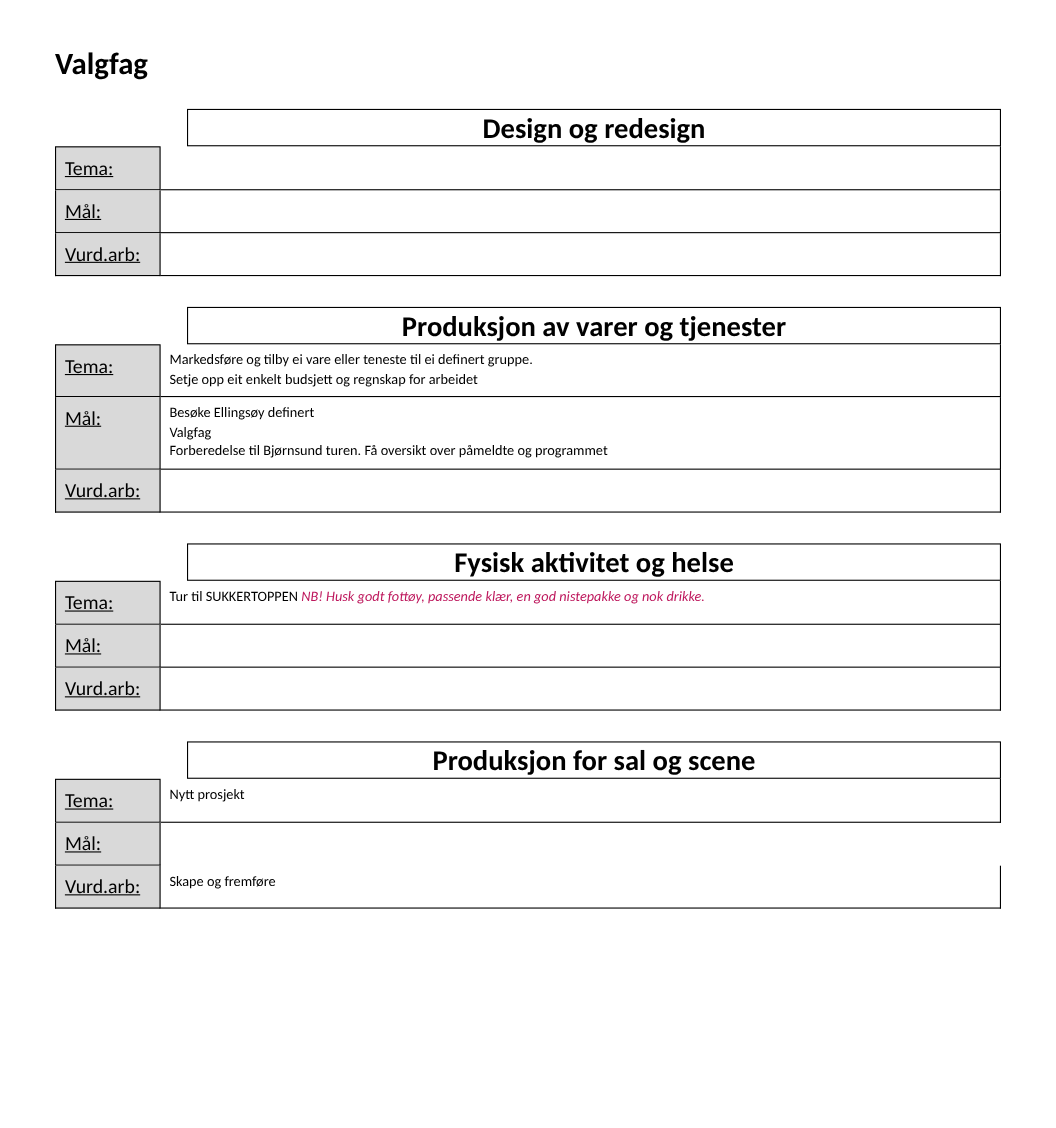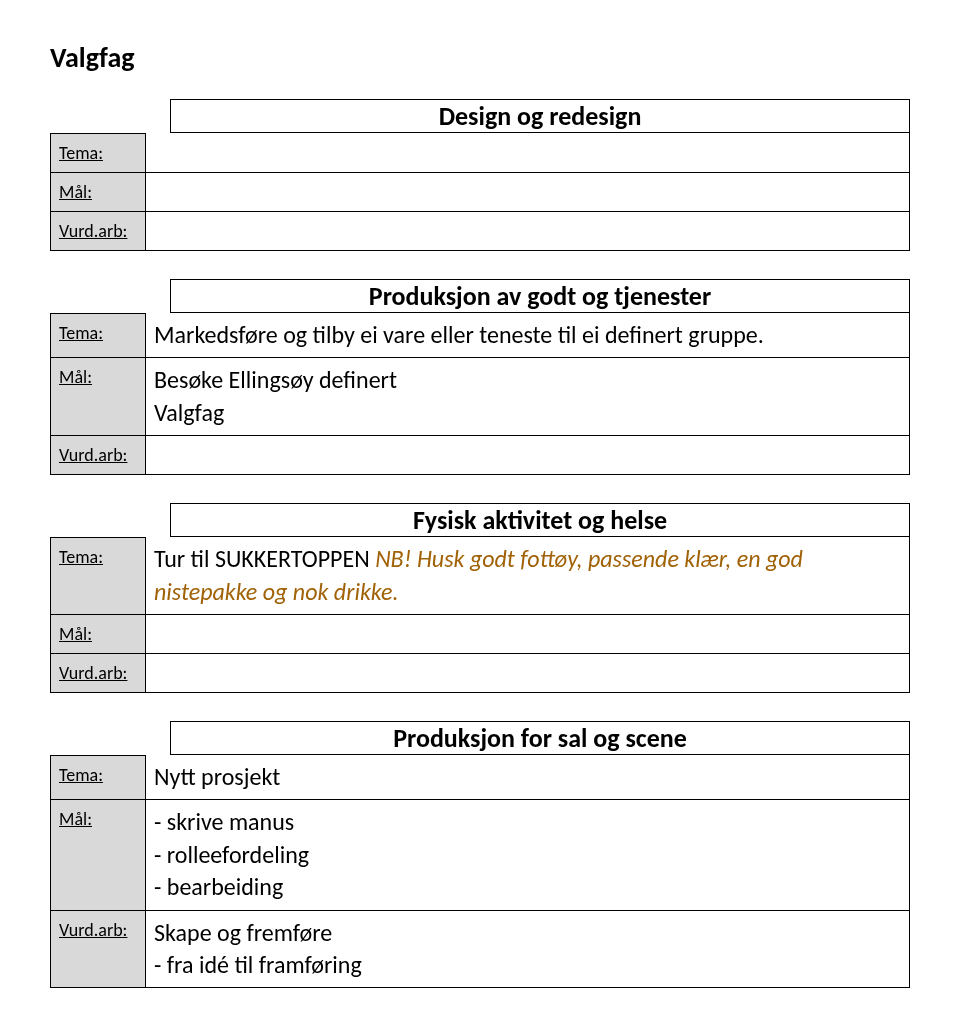--- a/index.html
+++ b/index.html
@@ -32,27 +32,27 @@
     font-size: 18px;
     box-sizing: border-box;
     text-decoration: underline;
   }
   .value-cell {
     flex: 1;
     border: 1px solid #000;
     border-top: none;
     border-left: none;
     padding: 6px 8px;
-    font-size: 24px;
+    font-size: 13px;
     line-height: 1.35;
     box-sizing: border-box;
     min-height: 32px;
   }
   .value-cell .line { display: block; }
-  .italic { font-style: italic; color: #a16207; }
+  .italic { font-style: italic; color: #be185d; }
   
   .full-heading {
     border: 1px solid #000;
     padding: 0 8px;
     font-size: 26px;
     font-weight: bold;
     text-align: center;
   }
   
 </style>
@@ -80,33 +80,35 @@
   </div>
   <div class="row">
     <div class="label-cell" data-name="section-0-label-vurd">Vurd.arb:</div>
     <div class="value-cell" data-name="section-0-vurd"></div>
   </div>
 </div>
 
 <div class="section" data-name="section-1">
   <div class="row">
     <div style="width:120px"></div>
-    <div class="full-heading" style="flex:1" data-name="section-1-heading">Produksjon av godt og tjenester</div>
+    <div class="full-heading" style="flex:1" data-name="section-1-heading">Produksjon av varer og tjenester</div>
   </div>
   <div class="row">
     <div class="label-cell" style="border-top:1px solid #000" data-name="section-1-label-tema">Tema:</div>
     <div class="value-cell" style="border-top:none" data-name="section-1-tema">
       <span class="line" data-name="section-1-tema-line-0">Markedsføre og tilby ei vare eller teneste til ei definert gruppe.</span>
+      <span class="line" data-name="section-1-tema-line-1">Setje opp eit enkelt budsjett og regnskap for arbeidet</span>
     </div>
   </div>
   <div class="row">
     <div class="label-cell" data-name="section-1-label-mal">Mål:</div>
     <div class="value-cell" data-name="section-1-mal">
       <span class="line" data-name="section-1-mal-line-0">Besøke Ellingsøy definert</span>
       <span class="line" data-name="section-1-mal-line-1">Valgfag</span>
+      <span class="line" data-name="section-1-mal-line-2">Forberedelse til Bjørnsund turen. Få oversikt over påmeldte og programmet</span>
     </div>
   </div>
   <div class="row">
     <div class="label-cell" data-name="section-1-label-vurd">Vurd.arb:</div>
     <div class="value-cell" data-name="section-1-vurd"></div>
   </div>
 </div>
 
 <div class="section" data-name="section-2">
   <div class="row">
@@ -133,26 +135,20 @@
   <div class="row">
     <div style="width:120px"></div>
     <div class="full-heading" style="flex:1" data-name="section-3-heading">Produksjon for sal og scene</div>
   </div>
   <div class="row">
     <div class="label-cell" style="border-top:1px solid #000" data-name="section-3-label-tema">Tema:</div>
     <div class="value-cell" style="border-top:none" data-name="section-3-tema"> Nytt prosjekt</div>
   </div>
   <div class="row">
     <div class="label-cell" data-name="section-3-label-mal">Mål:</div>
-    <div class="value-cell" data-name="section-3-mal">
-      <span class="line" data-name="section-3-mal-line-0">- skrive manus</span>
-      <span class="line" data-name="section-3-mal-line-1">- rolleefordeling</span>
-      <span class="line" data-name="section-3-mal-line-2">- bearbeiding</span>
-    </div>
   </div>
   <div class="row">
     <div class="label-cell" data-name="section-3-label-vurd">Vurd.arb:</div>
     <div class="value-cell" data-name="section-3-vurd">
       <span class="line" data-name="section-3-vurd-line-0">Skape og fremføre</span>
-      <span class="line" data-name="section-3-vurd-line-1">- fra idé til framføring</span>
     </div>
   </div>
 </div>
 
 </body></html>

